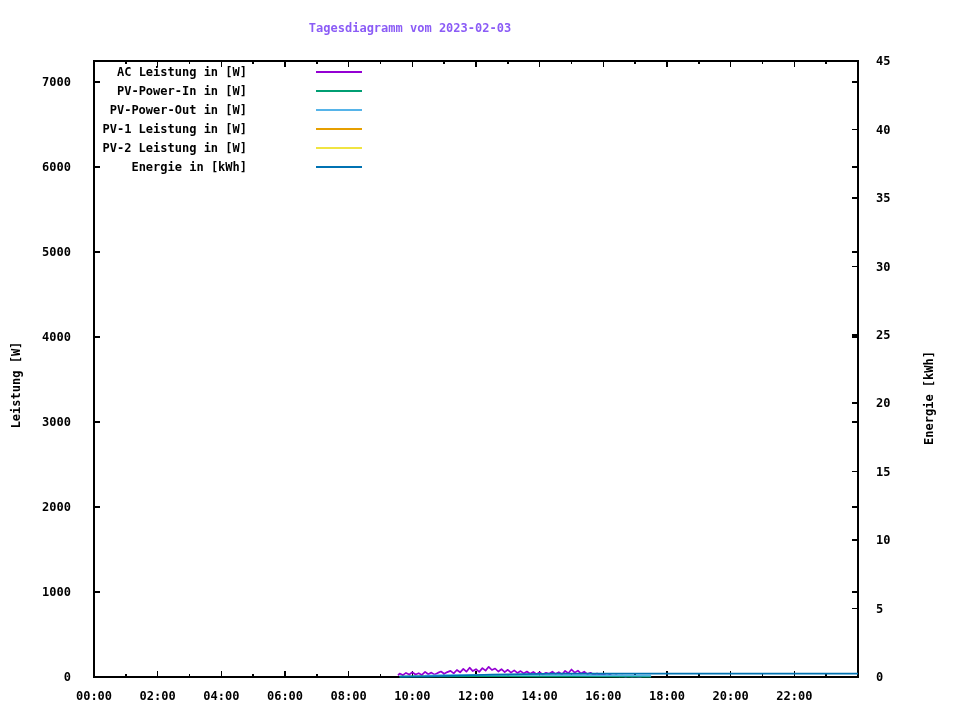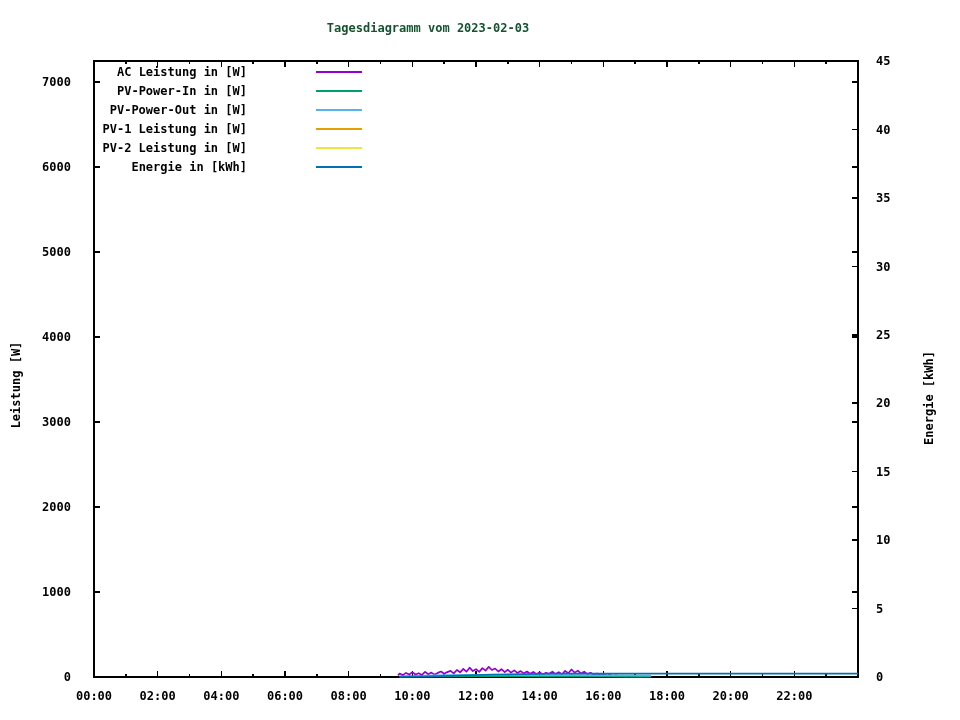--- a/index.html
+++ b/index.html
@@ -1,22 +1,22 @@
 <!DOCTYPE html>
 <html><head>
 <meta charset="utf-8">
 <style>
   html,body{margin:0;padding:0;}
   body{
     width:960px;height:720px;background:#ffffff;position:relative;overflow:hidden;
     font-family:"DejaVu Sans Mono",monospace;
   }
   .chart-title{
-    position:absolute;left:428px;top:28px;transform:translate(-50%,-50%);
-    font:bold 12px "DejaVu Sans Mono",monospace;color:#14532d;white-space:nowrap;
+    position:absolute;left:410px;top:28px;transform:translate(-50%,-50%);
+    font:bold 12px "DejaVu Sans Mono",monospace;color:#8b5cf6;white-space:nowrap;
   }
   .ylabel{
     position:absolute;white-space:nowrap;
     font:bold 12px "DejaVu Sans Mono",monospace;color:#000;
     transform:translate(-50%,-50%) rotate(-90deg);
   }
   .yl-left{left:16px;top:385px;}
   .yl-right{left:929px;top:398px;}
   svg text{font:bold 12px "DejaVu Sans Mono",monospace;fill:#000;}
 </style>

